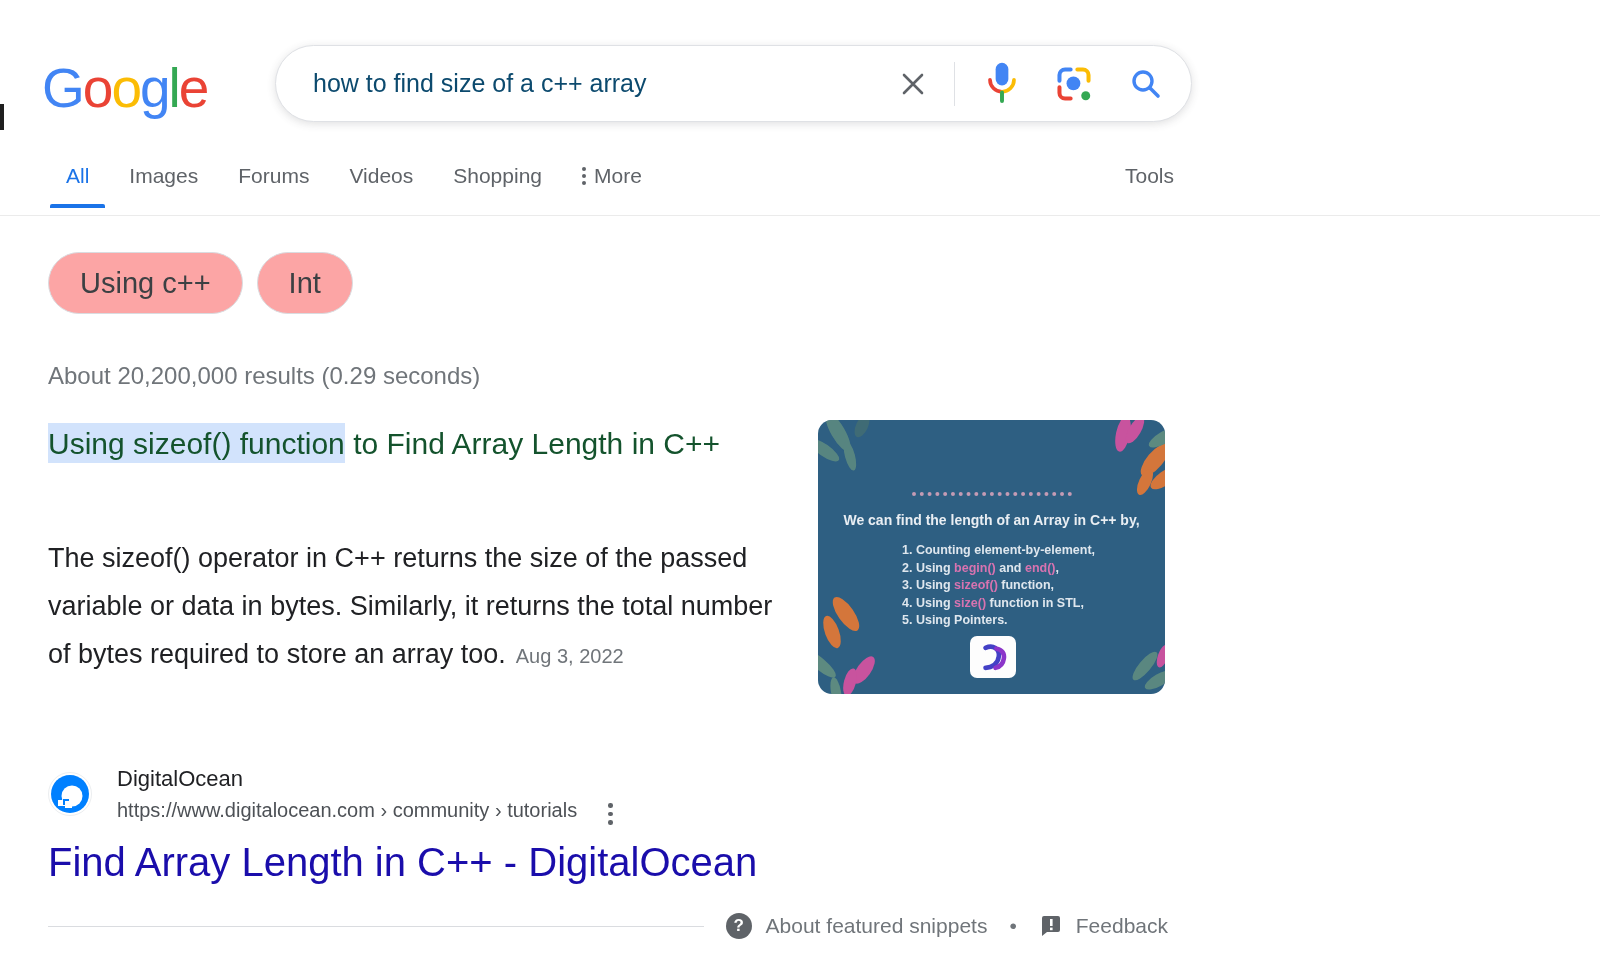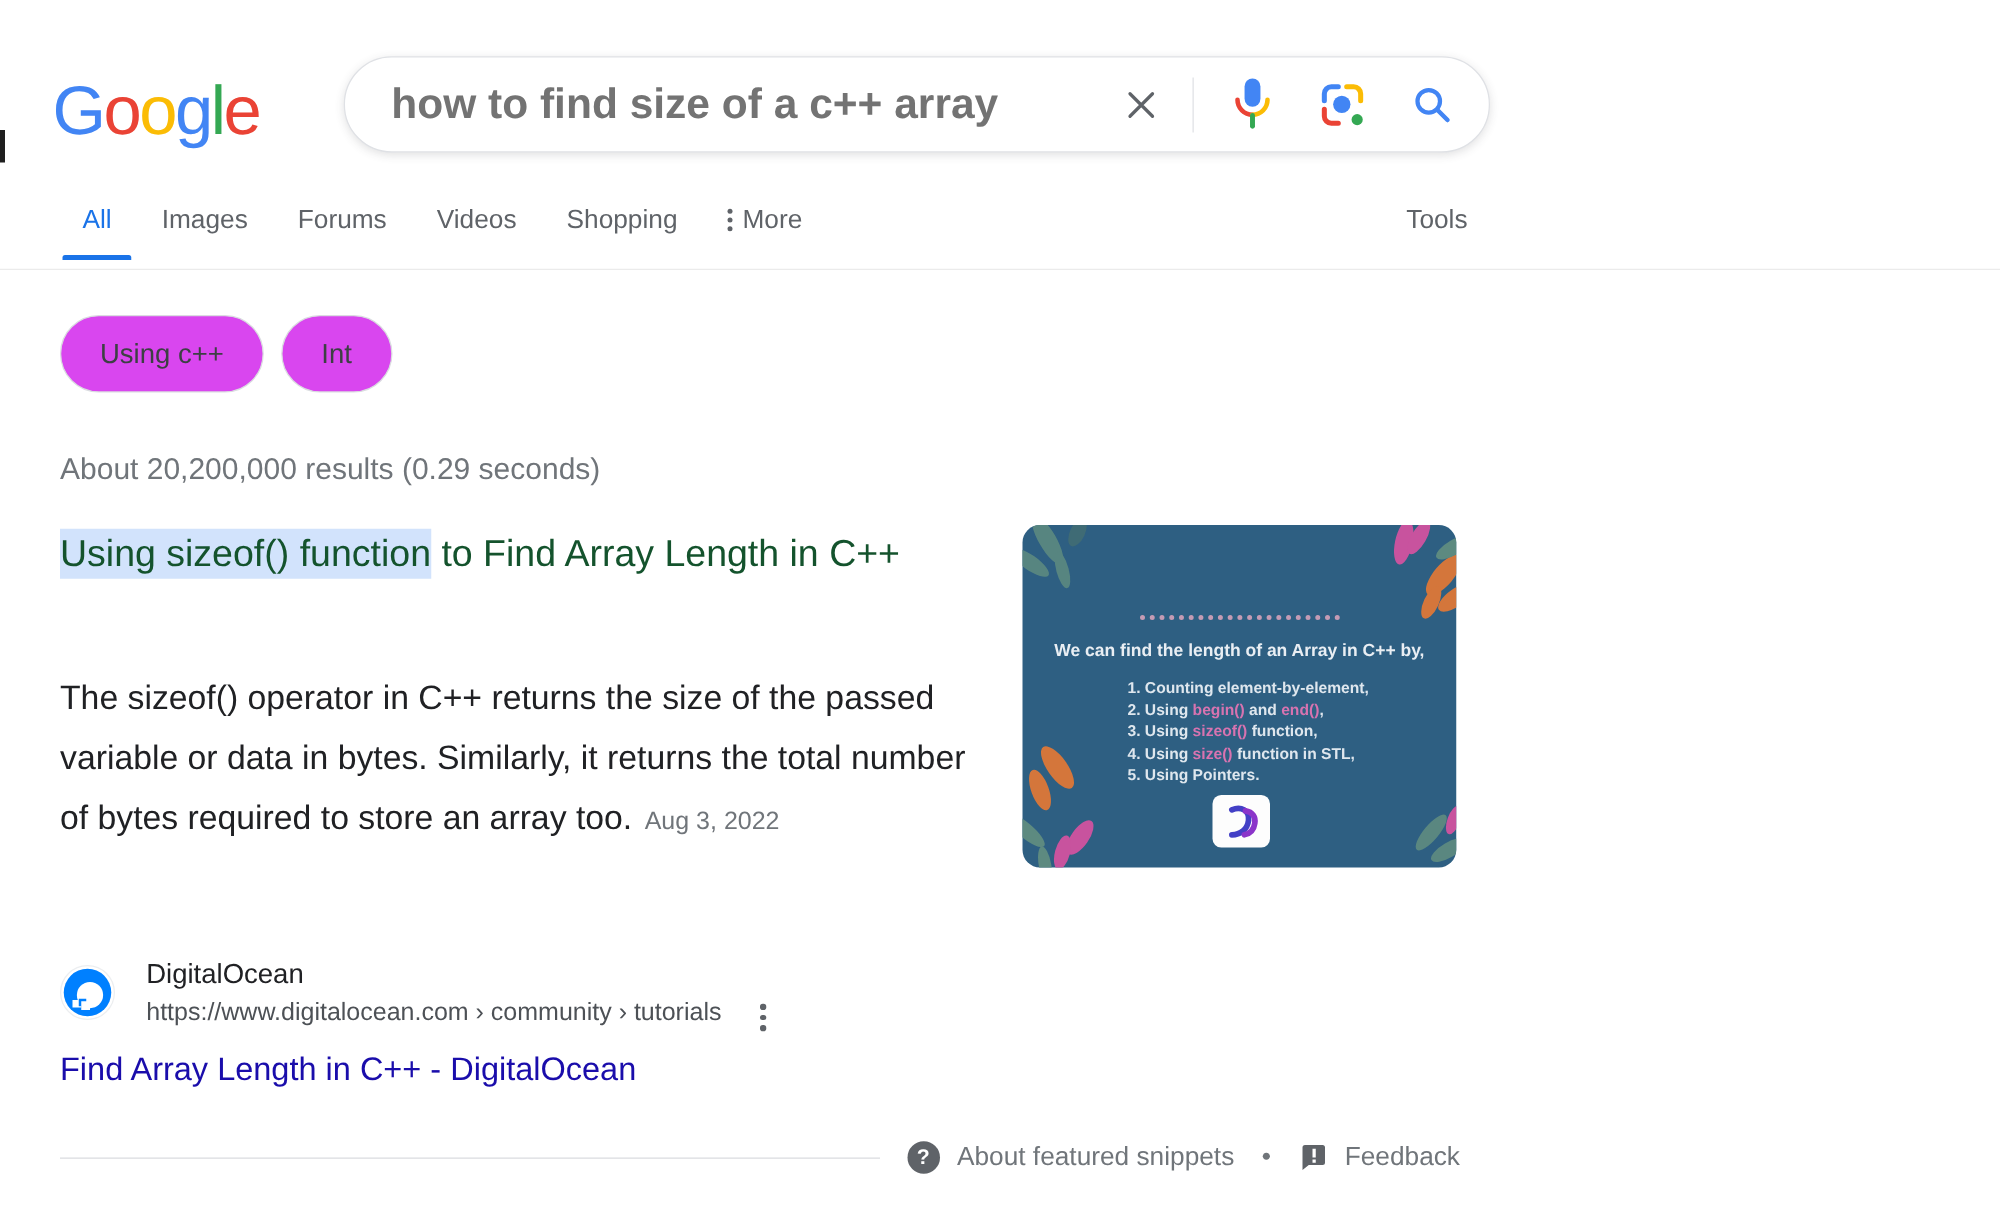--- a/index.html
+++ b/index.html
@@ -16,21 +16,21 @@
   .logo .c-red    { color:#EA4335; }
   .logo .c-yellow { color:#FBBC05; }
   .logo .c-green  { color:#34A853; }
 
   .search-box {
     position:absolute; left:275px; top:45px; width:917px; height:77px;
     background:#fff; border:1px solid #dfe1e5; border-radius:39px;
     box-shadow:0 2px 8px rgba(64,60,67,.16);
     display:flex; align-items:center; padding:0 28px 0 37px;
   }
-  .search-query { flex:1; font-size:34px; color:#737373; white-space:nowrap; overflow:hidden;font-weight:bold; }
+  .search-query { flex:1; font-size:25px; color:#0c4a6e; white-space:nowrap; overflow:hidden; }
   .sb-icon { display:flex; align-items:center; justify-content:center; cursor:pointer; }
   .sb-clear { margin:0 26px 0 10px; }
   .sb-divider { width:1px; height:44px; background:#dfe1e5; margin-right:30px; }
   .sb-mic { margin-right:36px; }
   .sb-lens { margin-right:36px; }
 
   
   .nav {
     position:absolute; left:0; top:152px; width:1600px; height:64px;
     border-bottom:1px solid #ebebeb;
@@ -46,21 +46,21 @@
   .tab-more { display:flex; align-items:center; gap:8px; }
   .more-dots { display:inline-flex; flex-direction:column; gap:3px; }
   .more-dots i { width:4px; height:4px; border-radius:50%; background:#5f6368; }
   .tools { position:absolute; left:1125px; top:12px; color:#5f6368; cursor:pointer; }
 
   
   .chips { position:absolute; left:48px; top:252px; display:flex; gap:14px; }
   .chip {
     height:62px; border:1px solid #dadce0; border-radius:31px;
     display:flex; align-items:center; padding:0 31px;
-    font-size:22px; color:#3c4043; cursor:pointer; background:#d946ef; white-space:nowrap;
+    font-size:29px; color:#3c4043; cursor:pointer; background:#fca5a5; white-space:nowrap;
   }
 
   
   .stats { position:absolute; left:48px; top:362px; font-size:24px; color:#70757a; }
 
   
   .fs-heading {
     position:absolute; left:48px; top:420px; width:744px;
     font-size:30px; line-height:47px; color:#14532d;
   }
@@ -104,21 +104,21 @@
   .favicon {
     position:absolute; left:48px; top:772px; width:44px; height:44px;
     border-radius:50%; background:#fff; border:1px solid #eceef0;
     display:flex; align-items:center; justify-content:center;
   }
   .site-name { position:absolute; left:117px; top:766px; font-size:22px; color:#202124; cursor:pointer; }
   .site-url  { position:absolute; left:117px; top:799px; font-size:20px; color:#4d5156; cursor:pointer; }
   .url-kebab { position:absolute; left:606px; top:801px; display:flex; flex-direction:column; gap:4px; cursor:pointer; padding:2px; }
   .url-kebab i { width:4.5px; height:4.5px; border-radius:50%; background:#5f6368; }
   .result-title {
-    position:absolute; left:48px; top:840px; font-size:26px; color:#1a0dab;
+    position:absolute; left:48px; top:840px; font-size:40px; color:#1a0dab;
     cursor:pointer; text-decoration:none;
   }
 
   
   .fs-footer {
     position:absolute; left:48px; top:908px; width:1120px; height:36px;
     display:flex; align-items:center; font-size:21px; color:#70757a;
   }
   .fs-footer .rule { flex:1; height:1px; background:#dadce0; margin-right:22px; }
   .q-icon {

